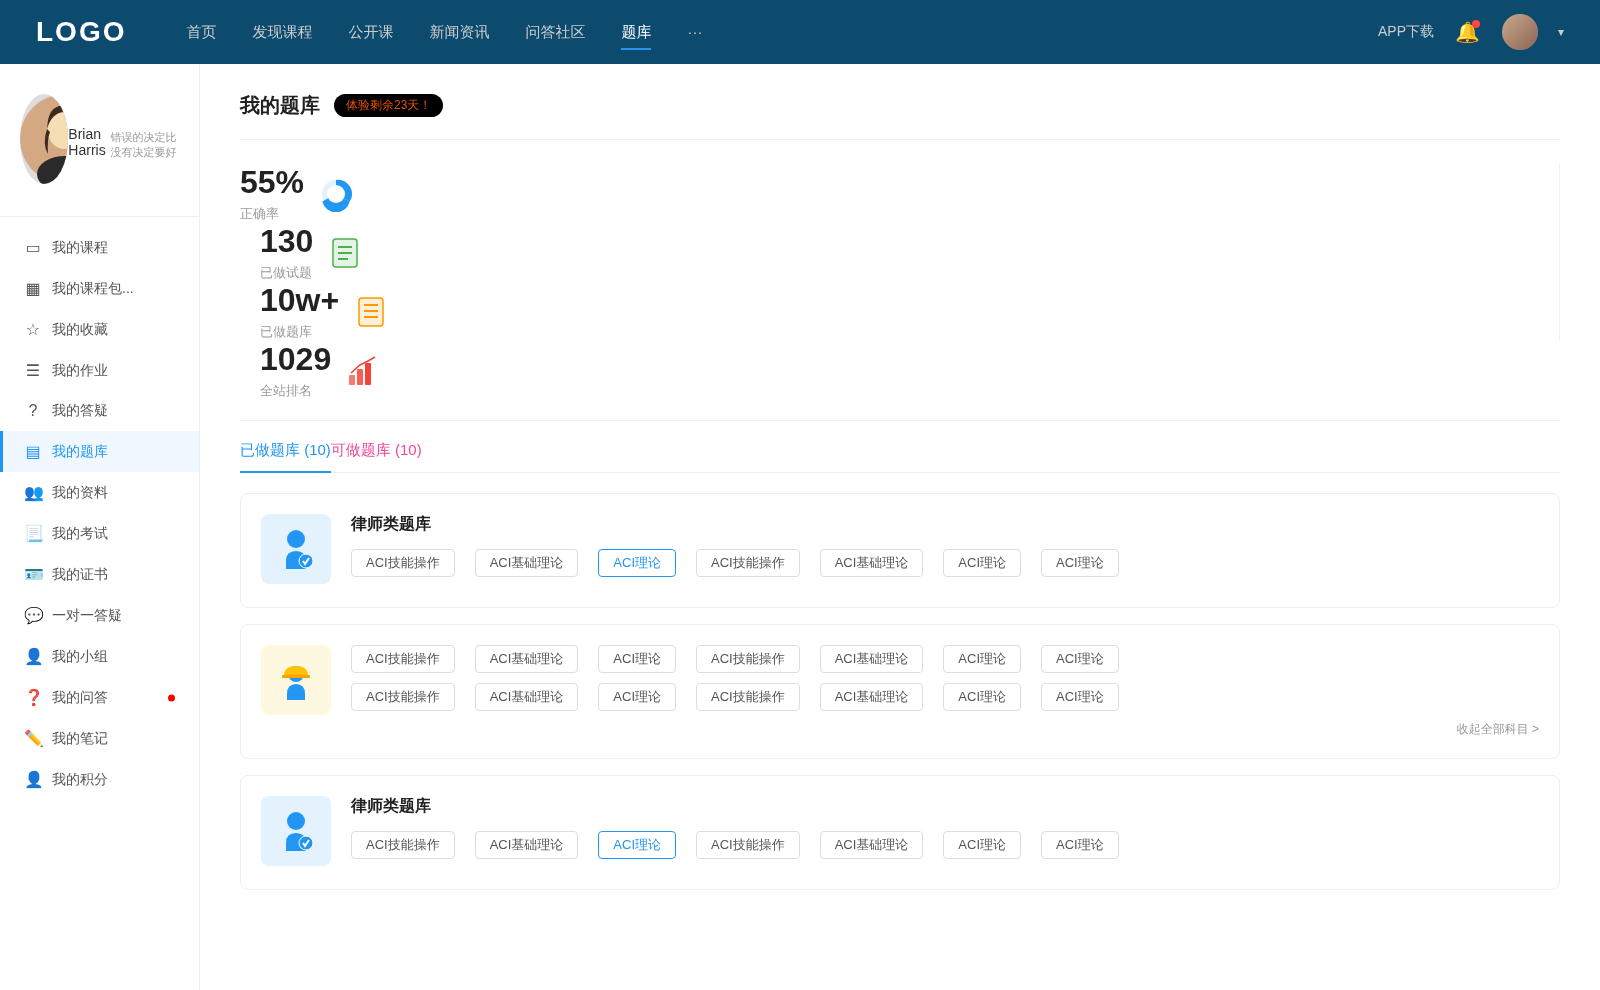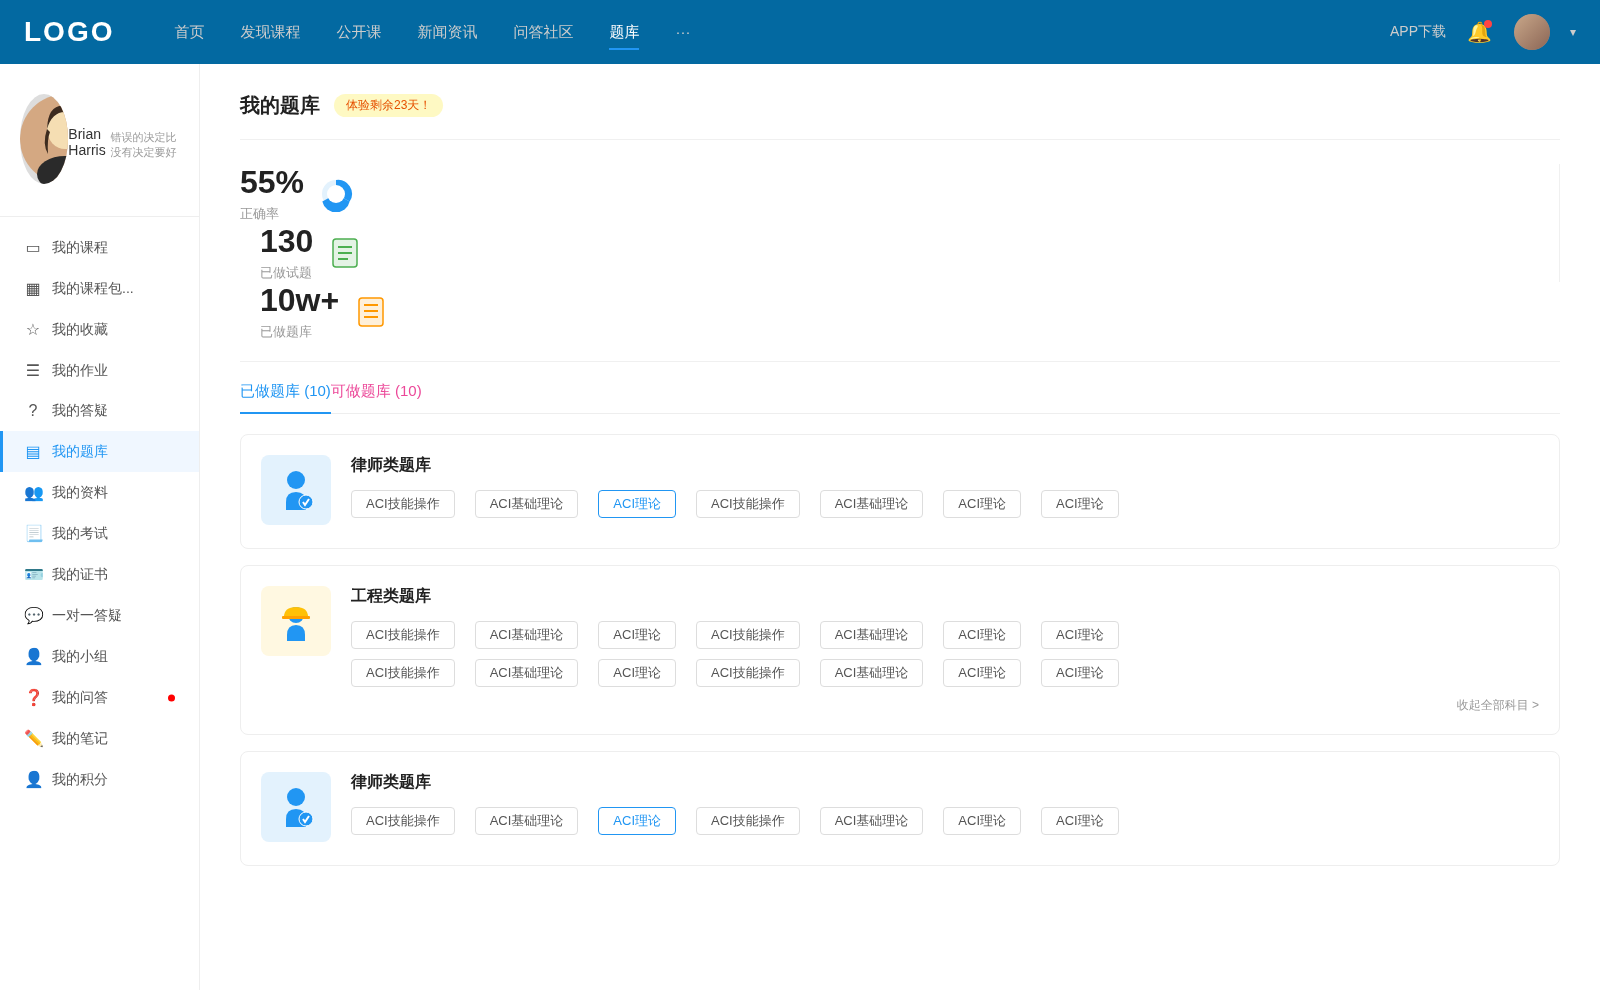--- a/index.html
+++ b/index.html
@@ -1,24 +1,24 @@
 <!DOCTYPE html>
 <html><head>
   <meta charset="utf-8">
   <style>
     * { box-sizing: border-box; margin: 0; padding: 0; }
     body { font-family: "PingFang SC", "Microsoft YaHei", sans-serif; background: #f5f5f5; min-height: 990px; }
 
     
     .top-nav {
-      background: #0369a1;
+      background: #0c4a6e;
       height: 64px;
       display: flex;
       align-items: center;
-      padding: 0 24px;
+      padding: 0 36px;
       position: relative;
     }
     .nav-logo {
       color: white;
       font-size: 28px;
       font-weight: bold;
       letter-spacing: 2px;
       margin-right: 60px;
     }
     .nav-links {
@@ -179,21 +179,21 @@
       gap: 14px;
       padding: 28px 0 20px;
       border-bottom: 1px solid #f0f0f0;
     }
     .page-title {
       font-size: 20px;
       font-weight: 600;
       color: #222;
     }
     .trial-badge {
-      background: #fef9c3;
+      background: #000000;
       color: #e65100;
       font-size: 12px;
       padding: 3px 12px;
       border-radius: 20px;
     }
 
     
     .stats-row {
       display: flex;
       gap: 0;
@@ -468,20 +468,34 @@
         <div class="stat-icon">
           <svg width="32" height="32" viewBox="0 0 32 32">
             <rect x="4" y="2" width="24" height="28" rx="3" fill="#ff9800" opacity="0.15"></rect>
             <rect x="4" y="2" width="24" height="28" rx="3" fill="none" stroke="#ff9800" stroke-width="1.5"></rect>
             <line x1="9" y1="9" x2="23" y2="9" stroke="#ff9800" stroke-width="2"></line>
             <line x1="9" y1="15" x2="23" y2="15" stroke="#ff9800" stroke-width="2"></line>
             <line x1="9" y1="21" x2="23" y2="21" stroke="#ff9800" stroke-width="2"></line>
           </svg>
         </div>
       </div>
+      <div class="stat-item">
+        <div>
+          <div class="stat-value">1029</div>
+          <div class="stat-label">全站排名</div>
+        </div>
+        <div class="stat-icon">
+          <svg width="32" height="32" viewBox="0 0 32 32">
+            <rect x="2" y="20" width="6" height="10" rx="1" fill="#f44336" opacity="0.7"></rect>
+            <rect x="10" y="14" width="6" height="16" rx="1" fill="#f44336" opacity="0.85"></rect>
+            <rect x="18" y="8" width="6" height="22" rx="1" fill="#f44336"></rect>
+            <polyline points="4,18 13,10 21,6 28,2" fill="none" stroke="#f44336" stroke-width="1.5"></polyline>
+          </svg>
+        </div>
+      </div>
     </div>
 
     <div class="tabs">
       <div class="tab active">已做题库 (10)</div>
       <div class="tab">可做题库 (10)</div>
     </div>
 
     <div class="bank-card">
       <div class="bank-icon">
         <svg width="48" height="48" viewBox="0 0 48 48" xmlns="http://www.w3.org/2000/svg">
@@ -512,21 +526,20 @@
         <svg width="48" height="48" viewBox="0 0 48 48" xmlns="http://www.w3.org/2000/svg">
 
           <circle cx="24" cy="18" r="8" fill="#2196f3"></circle>
           <path d="M15 38 Q15 28 24 28 Q33 28 33 38 L33 44 L15 44Z" fill="#2196f3"></path>
 
           <path d="M12 20 Q12 10 24 10 Q36 10 36 20Z" fill="#ffc107"></path>
           <rect x="10" y="19" width="28" height="3" rx="1" fill="#ffa000"></rect>
         </svg>
       </div>
       <div class="bank-content">
-        <div class="bank-title">工程类题库</div>
         <div class="bank-tags">
           <span class="bank-tag">ACI技能操作</span>
           <span class="bank-tag">ACI基础理论</span>
           <span class="bank-tag">ACI理论</span>
           <span class="bank-tag">ACI技能操作</span>
           <span class="bank-tag">ACI基础理论</span>
           <span class="bank-tag">ACI理论</span>
           <span class="bank-tag">ACI理论</span>
         </div>
         <div class="bank-tags">

